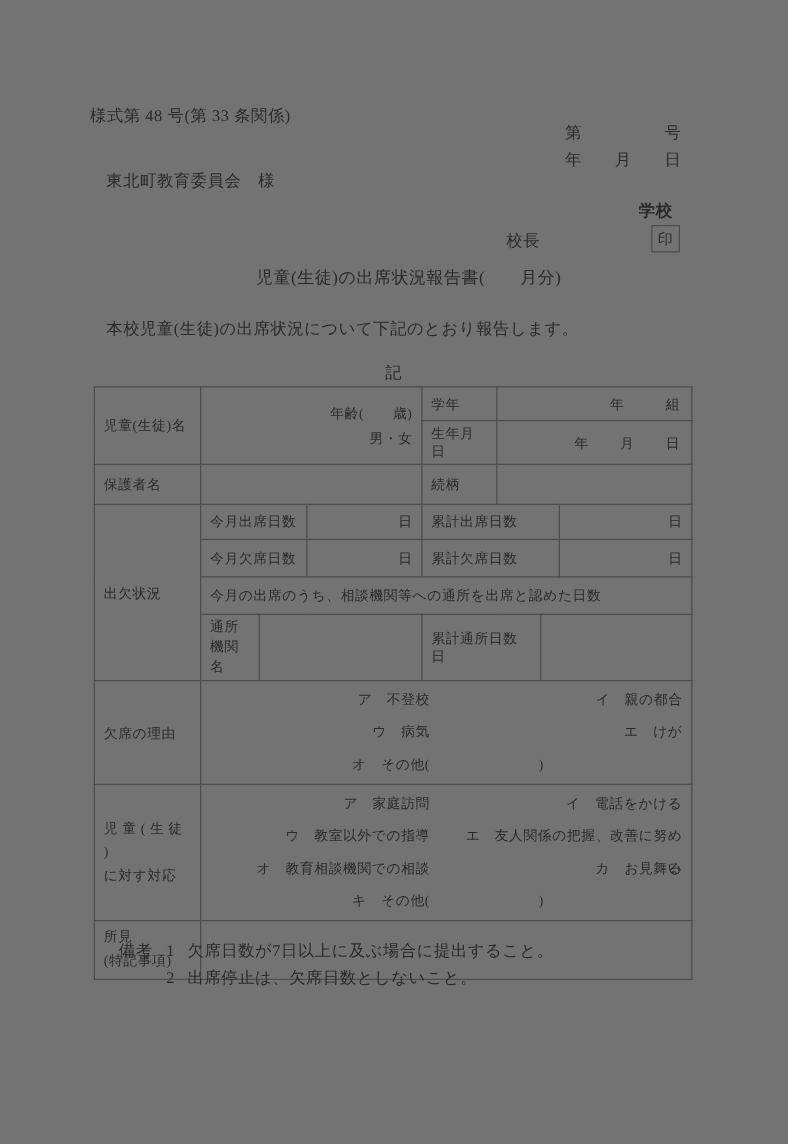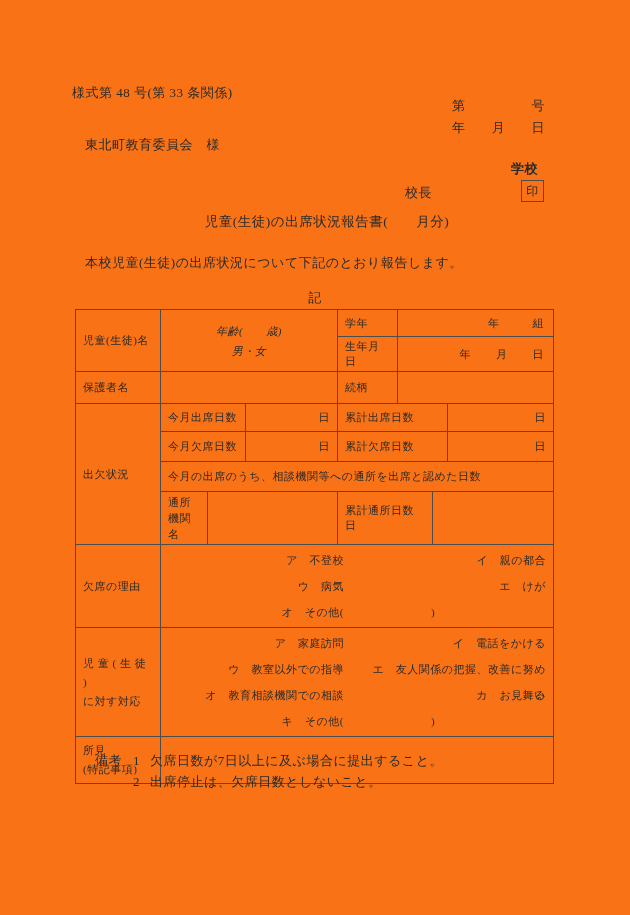--- a/index.html
+++ b/index.html
@@ -5,21 +5,21 @@
   * { margin: 0; padding: 0; box-sizing: border-box; }
   html, body { background: #ffffff; }
   body {
     width: 630px; height: 915px;
     position: relative;
     font-family: "Liberation Serif", "DejaVu Serif", serif;
     color: #2a2a2a;
     font-size: 13px;
     letter-spacing: 0.5px;
   }
-  .page { position: absolute; inset: 0; background: #f97316; }
+  .page { position: absolute; inset: 0; background: #737373; }
 
   
   .form-code { position: absolute; left: 72px; top: 84px; }
   .doc-number-block { position: absolute; left: 452px; top: 95px; width: 93px; }
   .doc-number-block .line { display: flex; justify-content: space-between; height: 22px; align-items: center; }
   .addressee { position: absolute; left: 85px; top: 136px; }
   .school-label { position: absolute; left: 511px; top: 160px; font-weight: bold; }
   .principal-label { position: absolute; left: 405px; top: 184px; }
   .seal-box {
     position: absolute; left: 521px; top: 180px;
@@ -44,21 +44,21 @@
     border: 1px solid #4d4d4d;
     padding: 2px 7px;
     vertical-align: middle;
     overflow: hidden;
   }
   tr.r27 { height: 27px; } tr.r28 { height: 28px; } tr.r30 { height: 30px; }
   tr.r32 { height: 32px; } tr.r81 { height: 81px; } tr.r102 { height: 102px; }
   tr.r47 { height: 47px; }
 
   td.right { text-align: right; }
-  td.name-area { text-align: center; line-height: 20px; padding-right: 9px; font-style: italic; }
+  td.name-area { text-align: right; line-height: 20px; padding-right: 9px; }
   .val-spread { display: flex; justify-content: flex-end; align-items: center; gap: 25px; padding-right: 2px; }
   .val-spread.wide { gap: 33px; }
   td.small-wrap { padding: 2px 4px; line-height: 16px; }
 
   .opt-block { display: flex; flex-direction: column; justify-content: center; height: 100%; }
   .opt-line { display: flex; position: relative; line-height: 26px; height: 26px; text-align: right; }
   .opt-left { width: 176px; flex: 0 0 176px; }
   .opt-right { flex: 1; margin-left: 24px; }
   .opt-close { position: absolute; left: 263px; top: 0; }
   td.section-label { line-height: 19px; }

